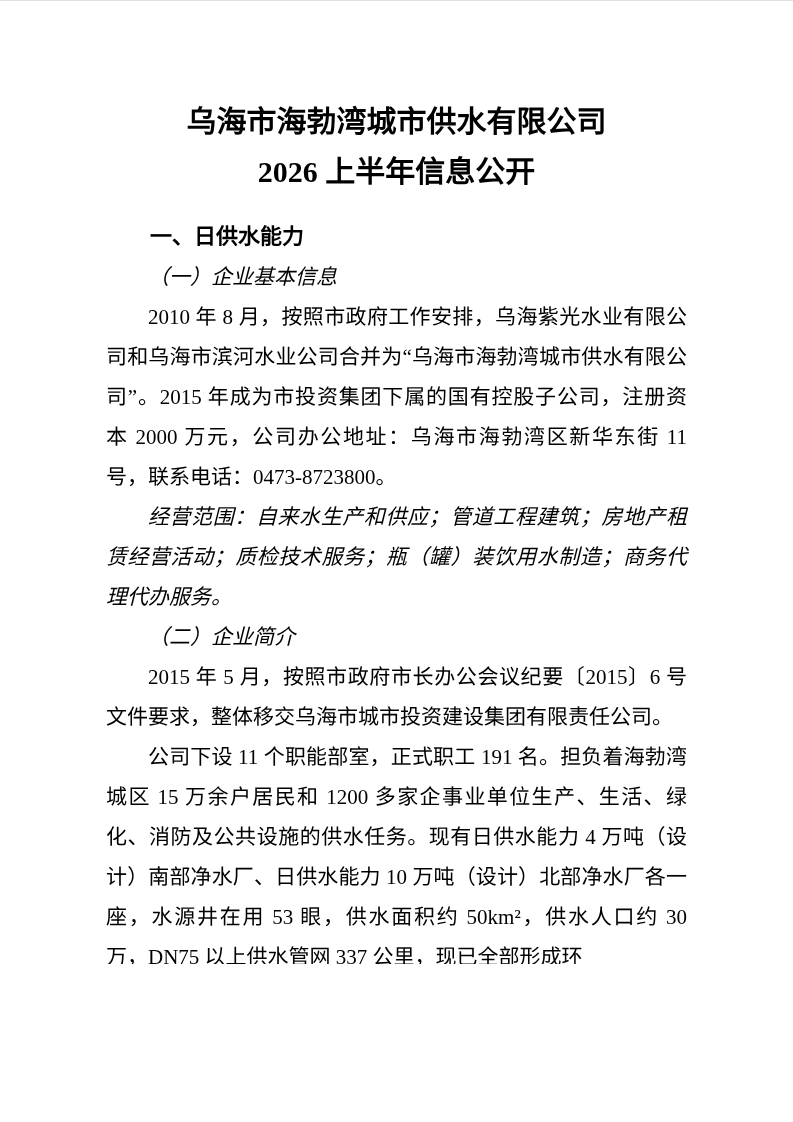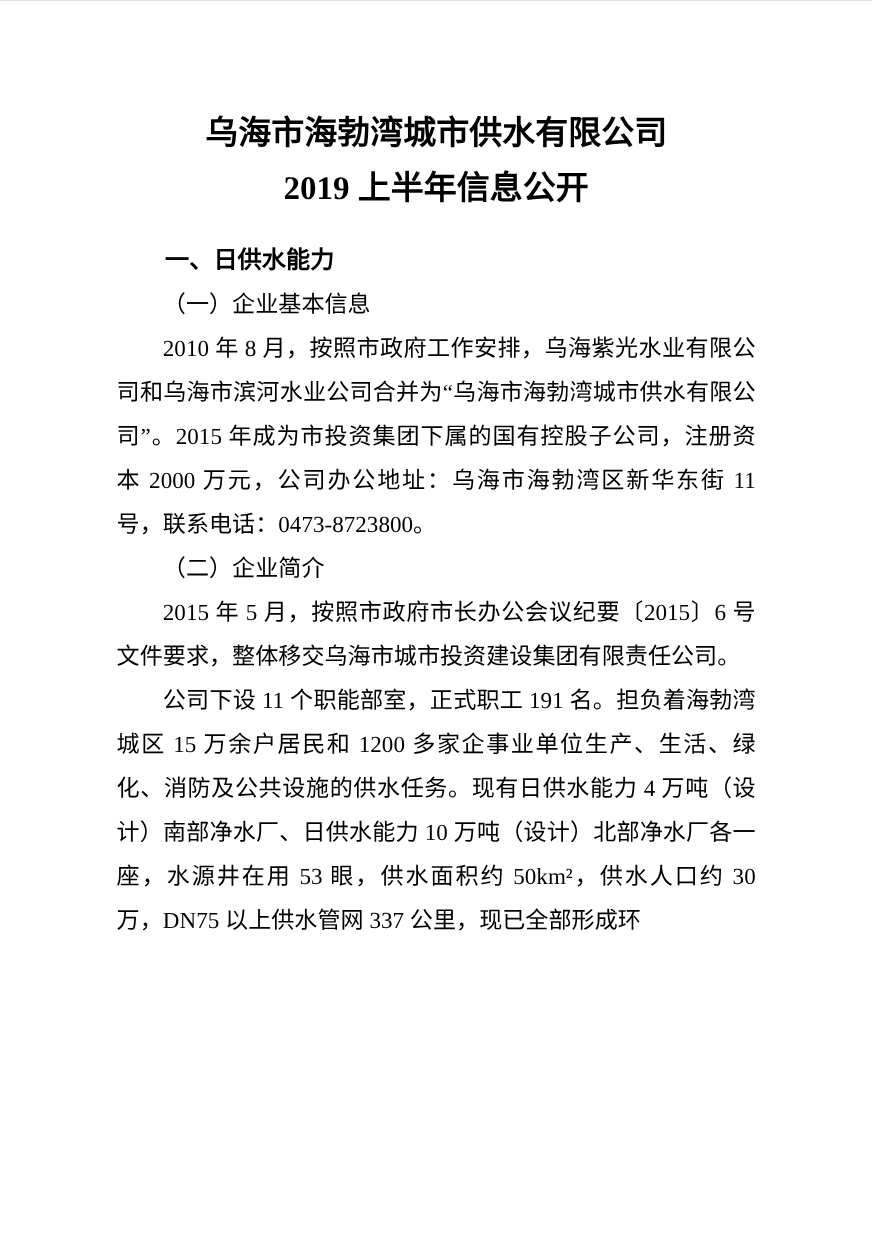--- a/index.html
+++ b/index.html
@@ -49,38 +49,40 @@
     font-family: "Liberation Serif", "DejaVu Serif", serif;
   }
   .sub-heading {
     font-size: 21px;
     line-height: 40px;
     text-indent: 2em;
     margin: 0;
   }
   
   .kaiti {
+    font-style: italic;
   }
 </style>
 </head>
 <body>
 
 <div class="page">
   <div class="content">
 
     <div class="doc-title">乌海市海勃湾城市供水有限公司</div>
 
-    <div class="doc-title">2019 上半年信息公开</div>
+    <div class="doc-title">2026 上半年信息公开</div>
 
     <div class="section-heading">一、日供水能力</div>
 
     <div class="sub-heading kaiti">（一）企业基本信息</div>
 
     <p class="para">2010 年 8 月，按照市政府工作安排，乌海紫光水业有限公司和乌海市滨河水业公司合并为“乌海市海勃湾城市供水有限公司”。2015 年成为市投资集团下属的国有控股子公司，注册资本 2000 万元，公司办公地址：乌海市海勃湾区新华东街 11 号，联系电话：0473-8723800。</p>
 
+    <p class="para kaiti">经营范围：自来水生产和供应；管道工程建筑；房地产租赁经营活动；质检技术服务；瓶（罐）装饮用水制造；商务代理代办服务。</p>
 
     <div class="sub-heading kaiti">（二）企业简介</div>
 
     <p class="para">2015 年 5 月，按照市政府市长办公会议纪要〔2015〕6 号文件要求，整体移交乌海市城市投资建设集团有限责任公司。</p>
 
     <p class="para">公司下设 11 个职能部室，正式职工 191 名。担负着海勃湾城区 15 万余户居民和 1200 多家企事业单位生产、生活、绿化、消防及公共设施的供水任务。现有日供水能力 4 万吨（设计）南部净水厂、日供水能力 10 万吨（设计）北部净水厂各一座，水源井在用 53 眼，供水面积约 50km²，供水人口约 30 万，DN75 以上供水管网 337 公里，现已全部形成环</p>
 
   </div>
 </div>
 

